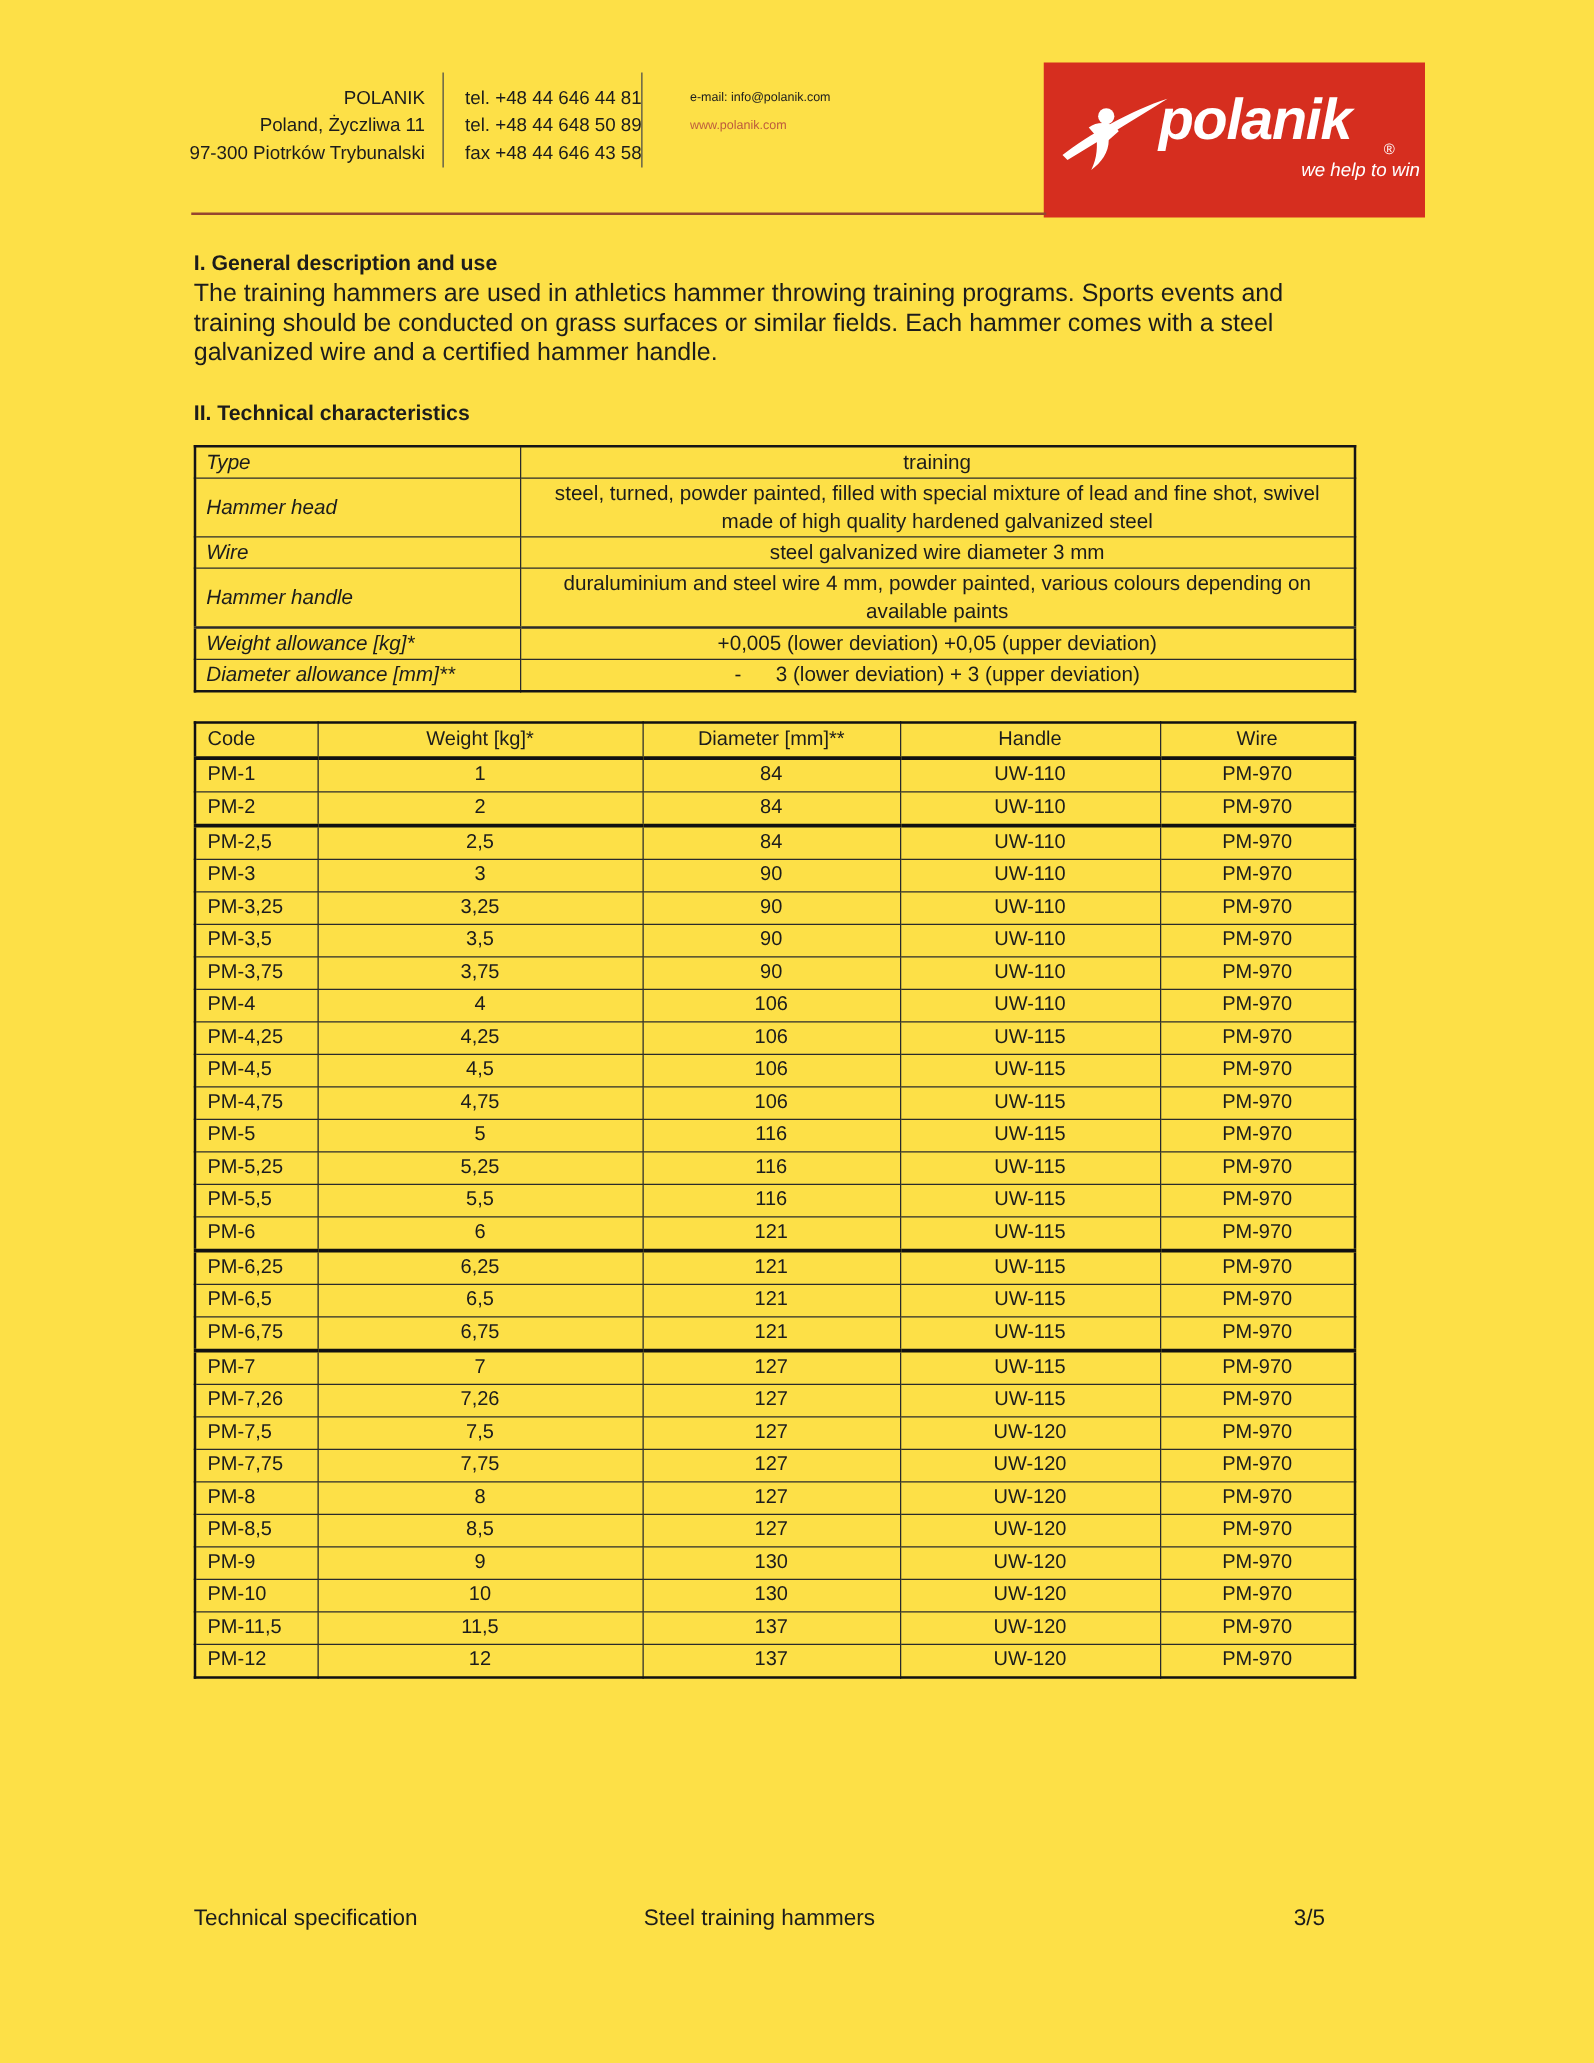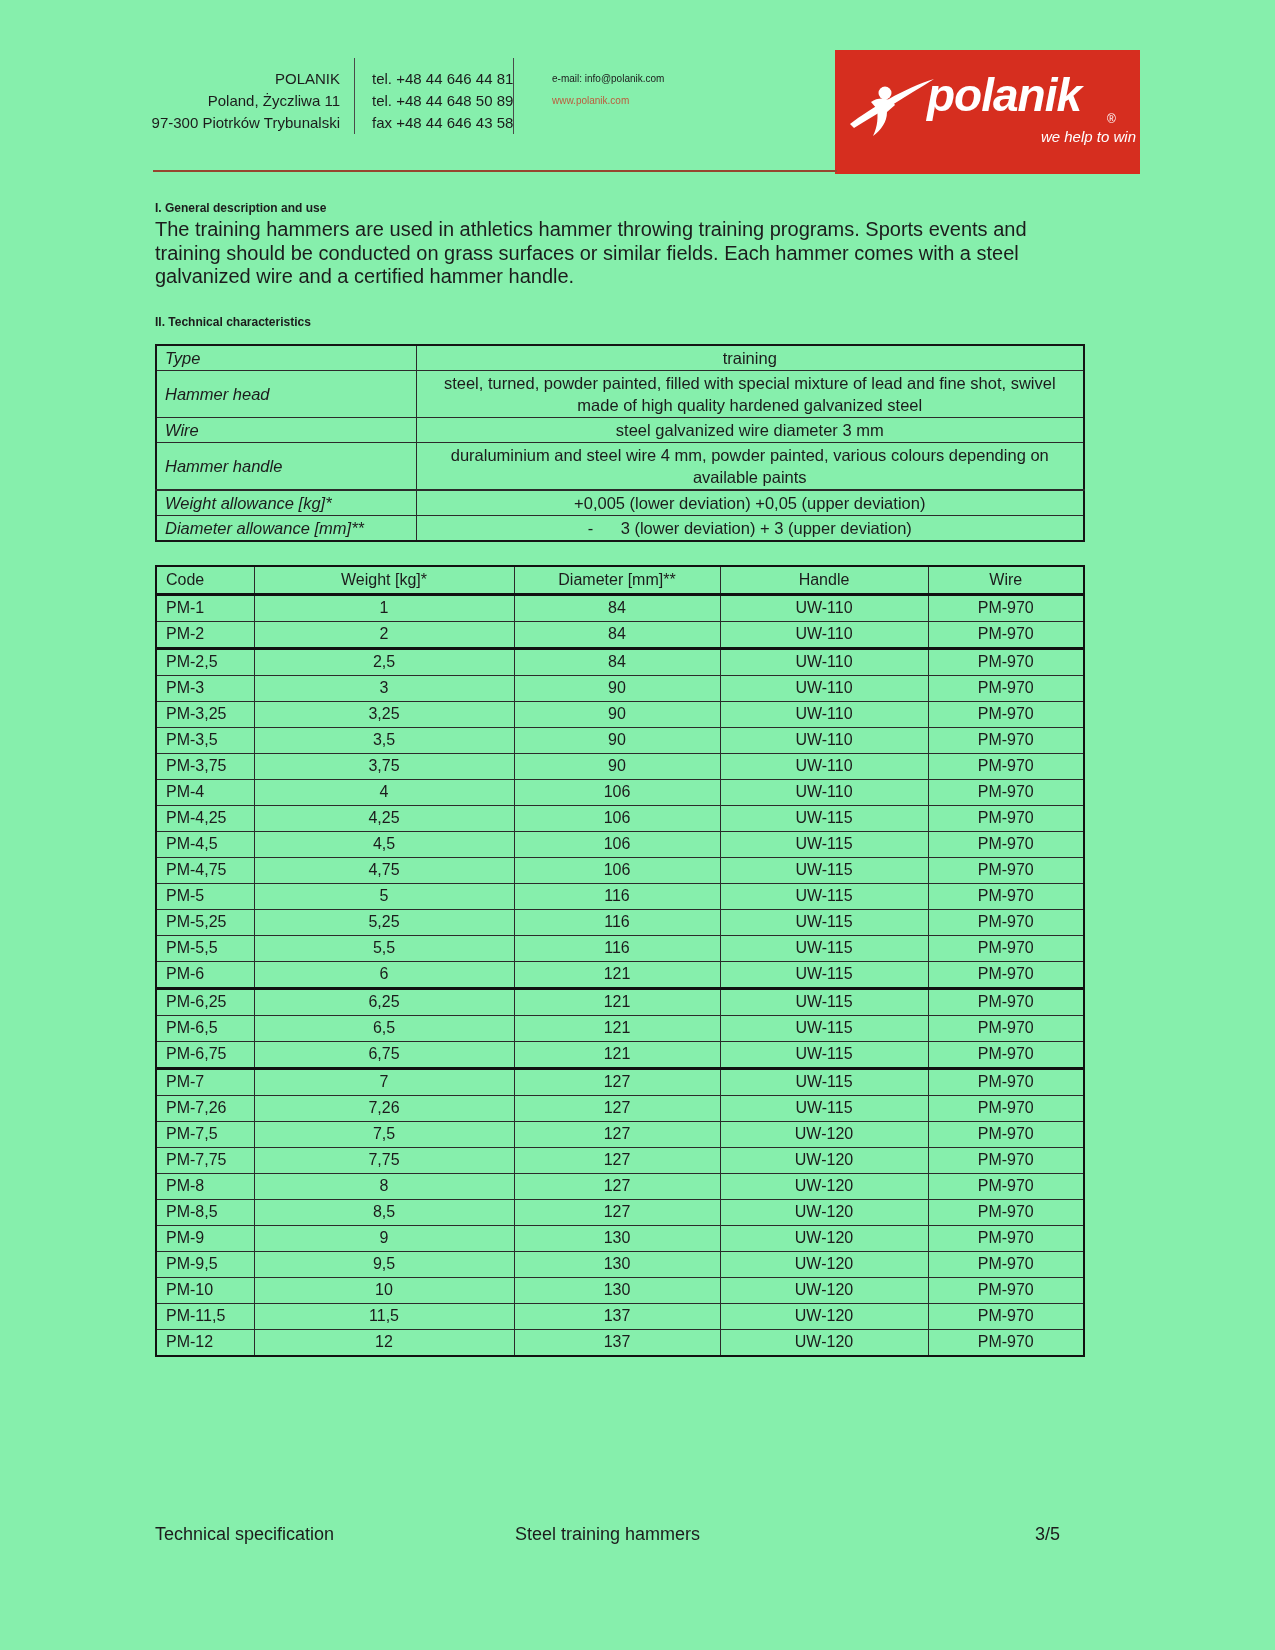--- a/index.html
+++ b/index.html
@@ -1,17 +1,17 @@
 <!DOCTYPE html>
 <html><head>
 <meta charset="utf-8">
 <style>
   html,body { margin:0; padding:0; background:#ffffff; }
   .page {
-    position:relative; width:1275px; height:1650px; background:#86efac;
+    position:relative; width:1275px; height:1650px; background:#fde047;
     font-family:"Liberation Sans", sans-serif; color:#1c1c1c; overflow:hidden;
   }
 
   
   .lh-company { position:absolute; left:130px; top:68px; width:210px; text-align:right;
     font-size:15px; line-height:22px; }
   .lh-phones  { position:absolute; left:372px; top:68px; width:150px; text-align:left;
     font-size:15px; line-height:22px; }
   .lh-contact { position:absolute; left:528px; top:68px; width:200px; text-align:left;
     font-size:10px; line-height:22px;margin-left:24px; }
@@ -25,21 +25,21 @@
   .logo-word { position:absolute; left:92px; top:22px; color:#ffffff;
     font-size:46px; font-weight:bold; font-style:italic; letter-spacing:-1px; line-height:46px; }
   .logo-reg { position:absolute; left:272px; top:62px; color:#ffffff; font-size:12px; font-style:normal; }
   .logo-tagline { position:absolute; right:4px; top:78px; color:#ffffff;
     font-size:15px; font-style:italic; }
 
   .header-rule { position:absolute; left:153px; top:170px; width:684px; height:2px; background:#96462f; }
 
   
   .content { position:absolute; left:155px; top:201px; width:928px; }
-  .sec-title { font-size:12px; font-weight:bold; margin:0 0 3px 0; }
+  .sec-title { font-size:17px; font-weight:bold; margin:0 0 3px 0; }
   .sec-body  { font-size:20px; line-height:23.5px; margin:0; width:920px; }
   .sec-title.second { margin-top:26px; }
 
   table { border-collapse:collapse; table-layout:fixed; }
 
   
   .spec-table { width:928px; margin-top:15px; border:2px solid #151515; }
   .spec-table td { border:1px solid #2b2b2b; font-size:16.5px; line-height:22px; padding:1px 8px; }
   .spec-table td.lbl { text-align:left;font-style:italic; }
   .spec-table td.val { text-align:center; white-space:pre-wrap; }
@@ -326,27 +326,20 @@
     <td>PM-970</td>
   </tr>
           <tr>
     <td class="code-col">PM-9</td>
     <td>9</td>
     <td>130</td>
     <td>UW-120</td>
     <td>PM-970</td>
   </tr>
           <tr>
-    <td class="code-col">PM-9,5</td>
-    <td>9,5</td>
-    <td>130</td>
-    <td>UW-120</td>
-    <td>PM-970</td>
-  </tr>
-          <tr>
     <td class="code-col">PM-10</td>
     <td>10</td>
     <td>130</td>
     <td>UW-120</td>
     <td>PM-970</td>
   </tr>
           <tr>
     <td class="code-col">PM-11,5</td>
     <td>11,5</td>
     <td>137</td>

